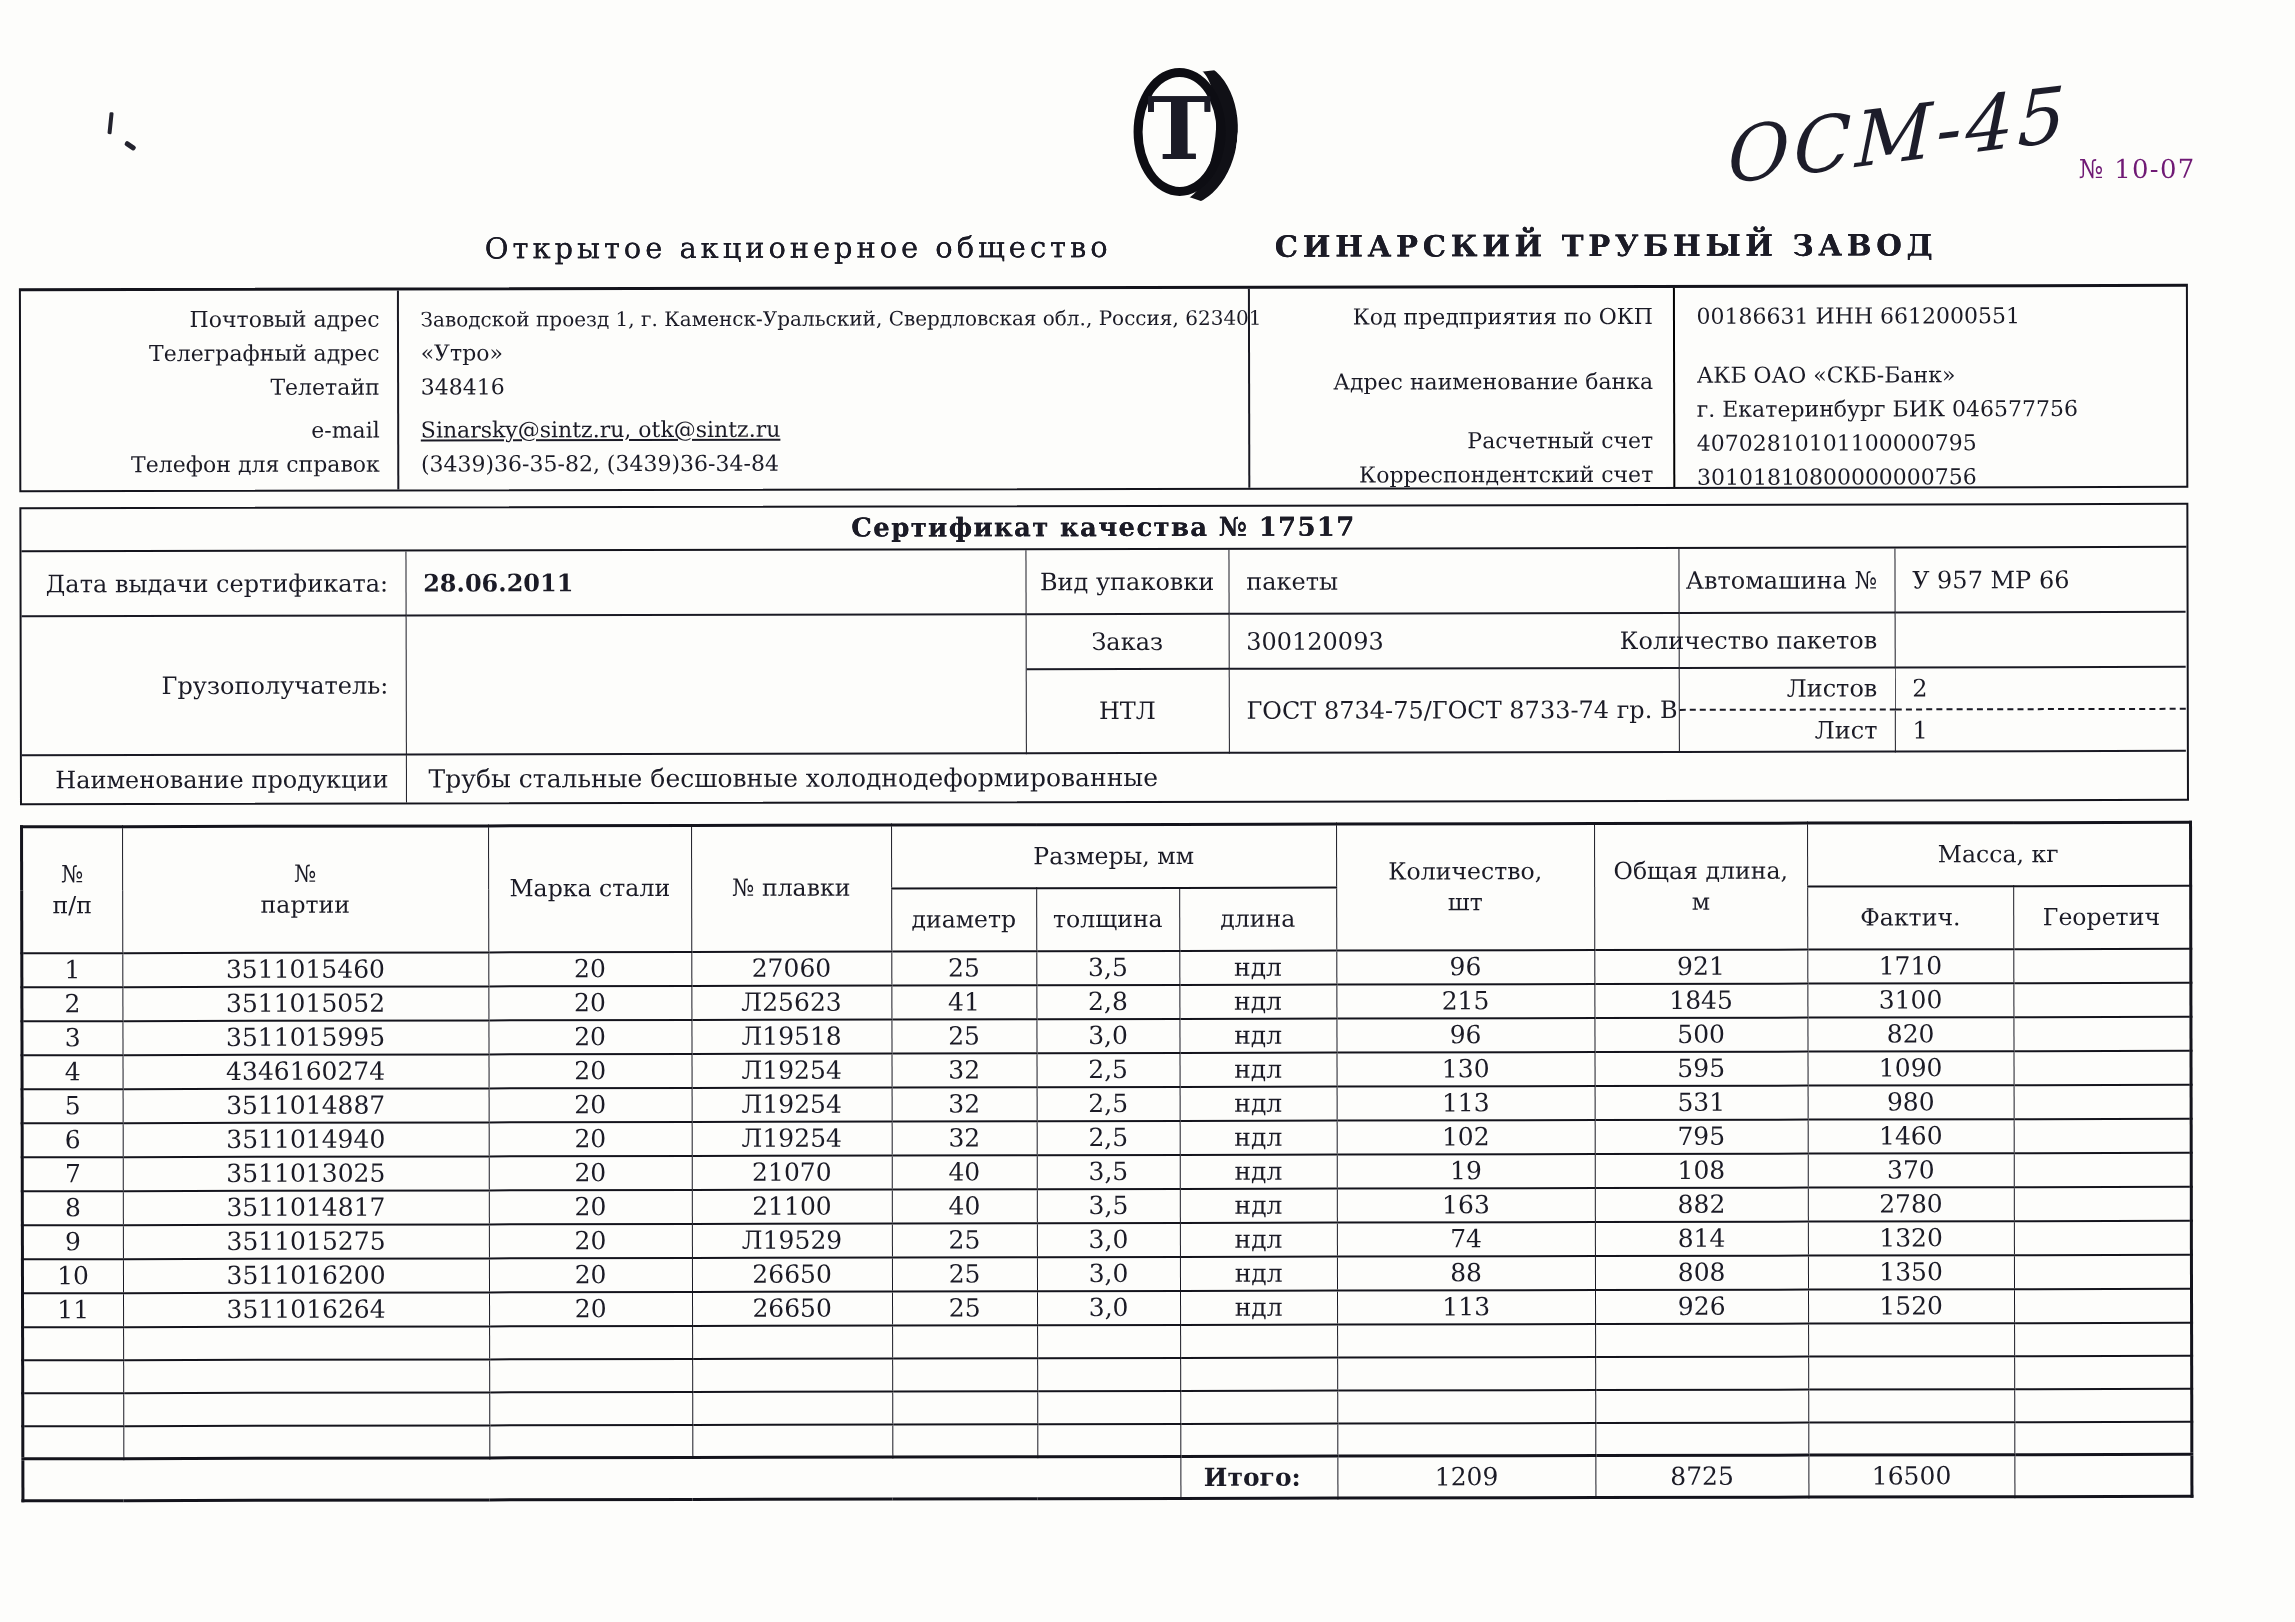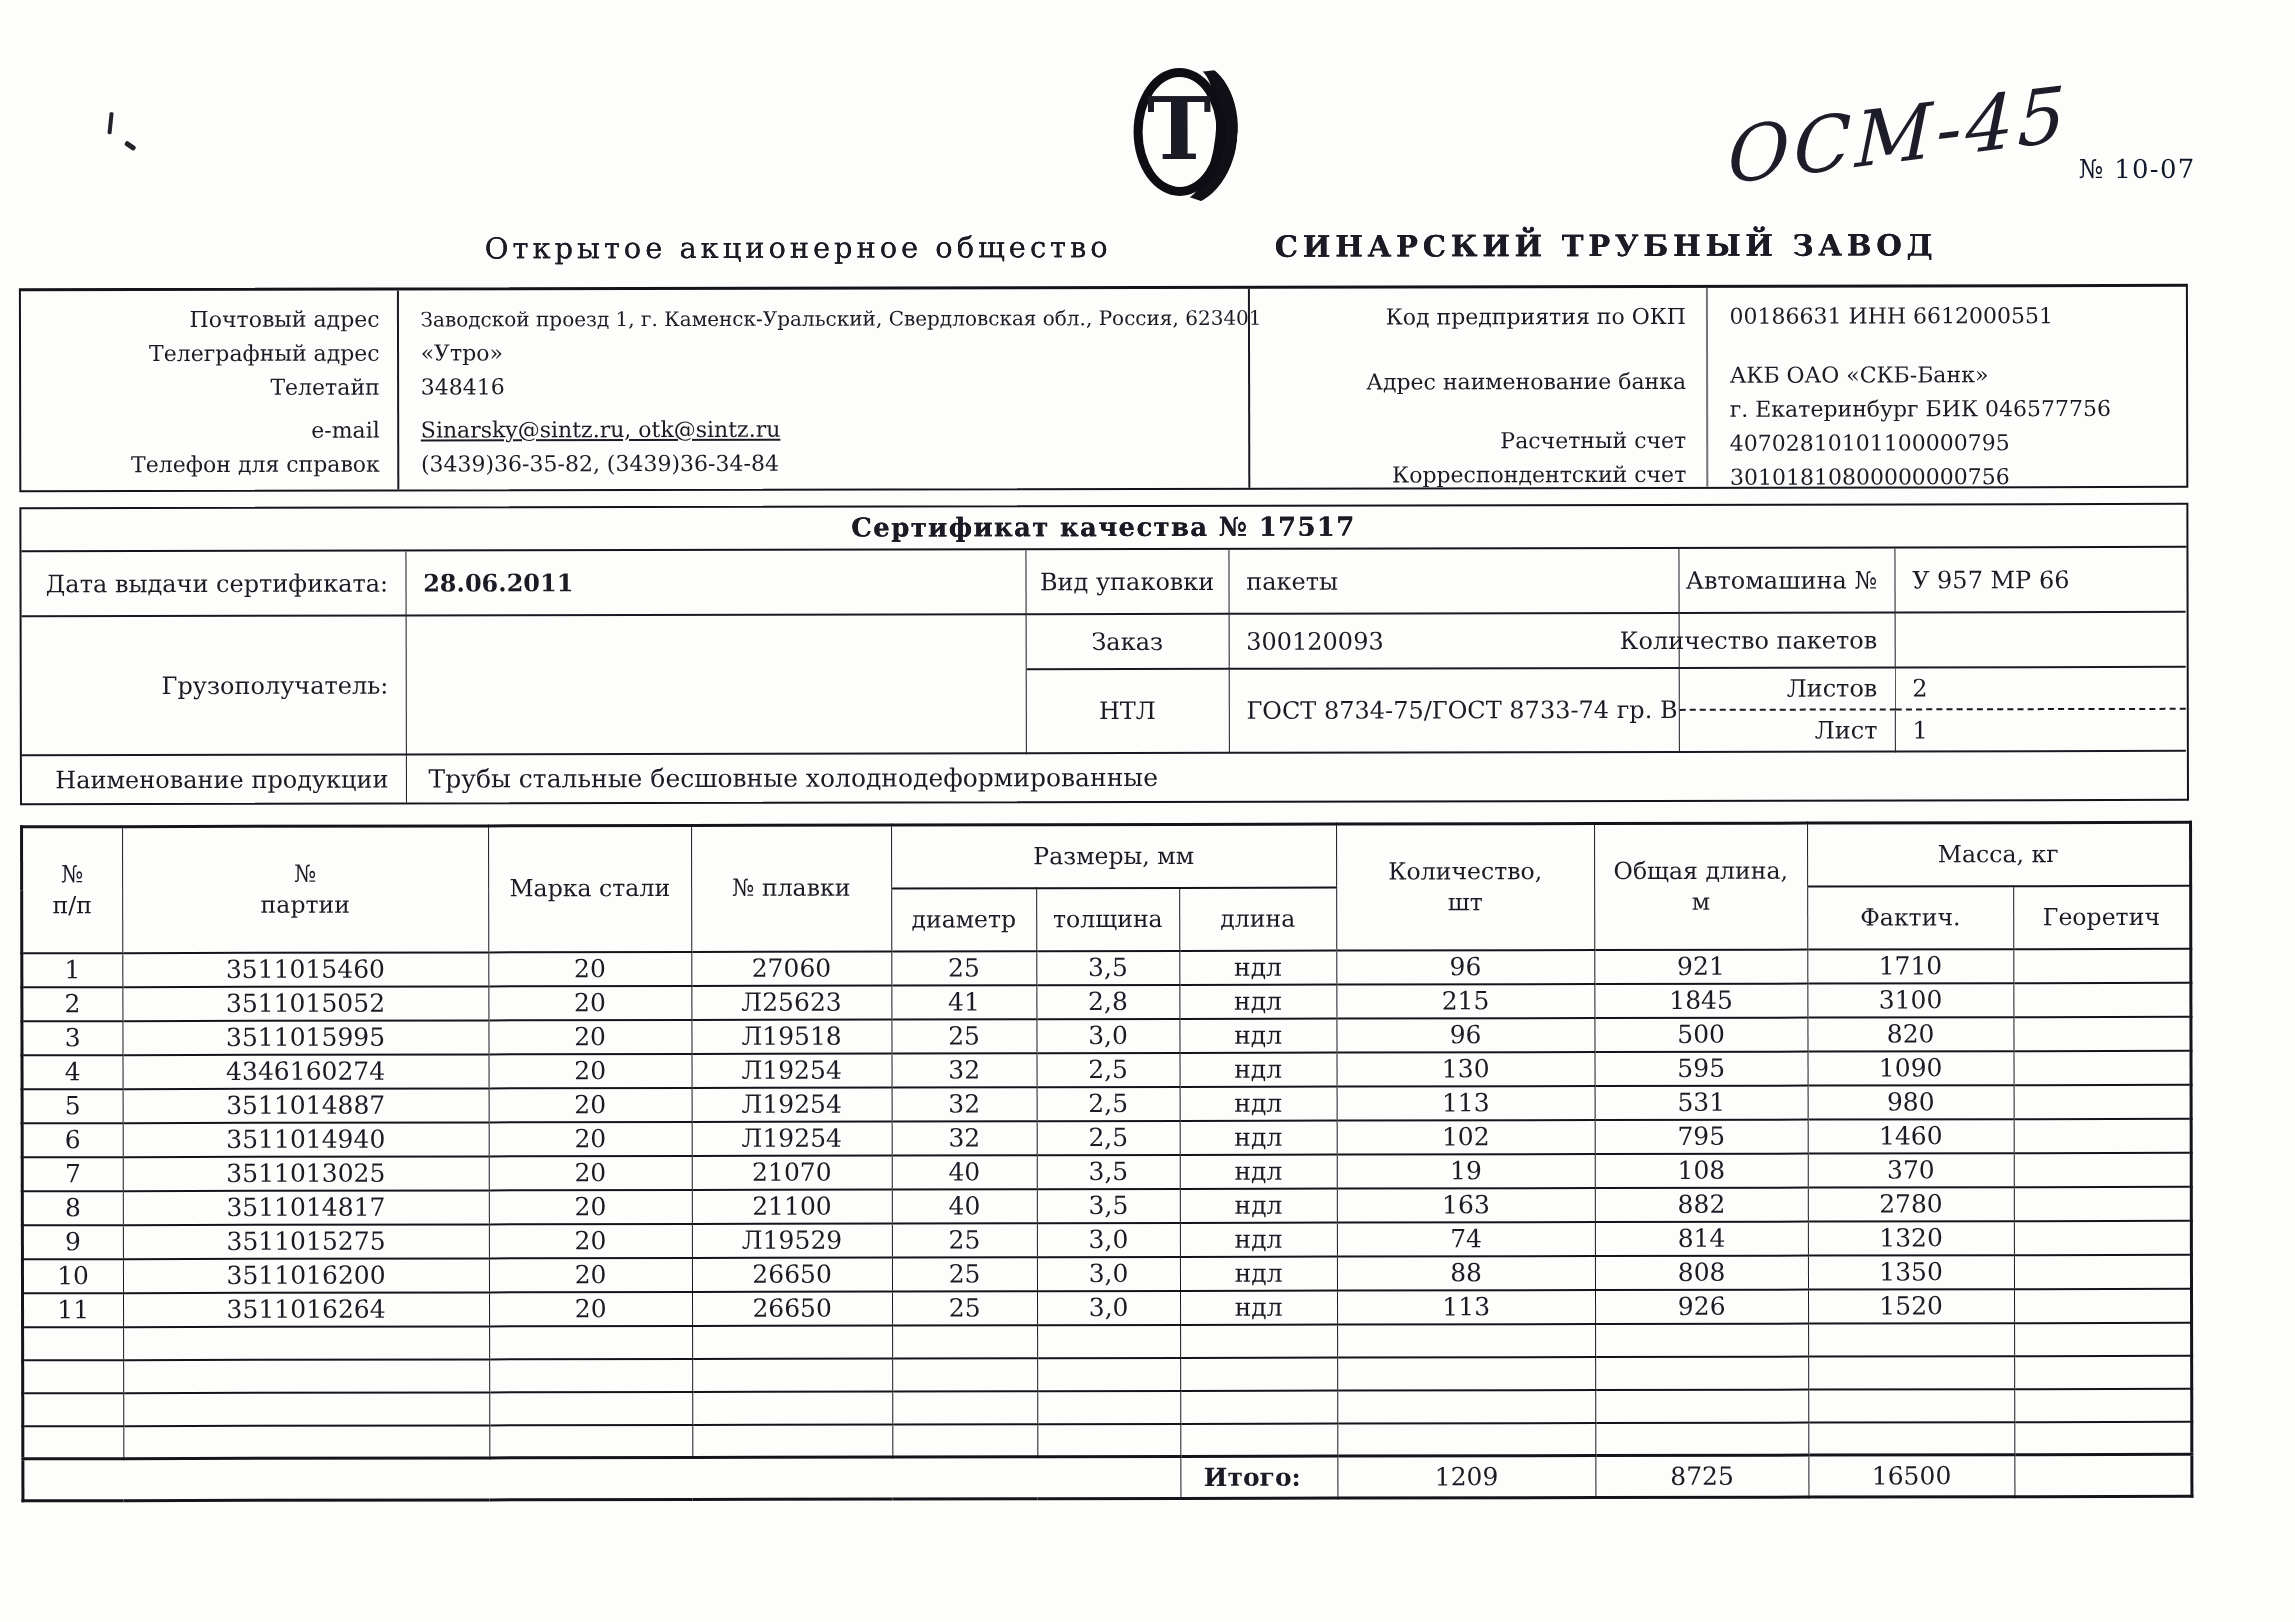--- a/index.html
+++ b/index.html
@@ -15,31 +15,31 @@
   .artifact{position:absolute; left:110px; top:110px; width:3.9px; height:22px; background:#23232e; transform:rotate(6deg); border-radius:1.3px;}
   .artifact:after{content:""; position:absolute; left:18.3px; top:29px; width:11.8px; height:4.6px; background:#23232e; transform:rotate(28deg); border-radius:2px;}
 
   
   .logo{position:absolute; left:1131px; top:64px; width:113px; height:144px;}
   .logo .ring{position:absolute; left:3.9px; top:3.9px; width:92px; height:128px; border:9.8px solid #0d0d13; border-radius:50%; box-sizing:border-box;}
   .logo .crescent{position:absolute; left:5.2px; top:-2.6px; width:103px; height:145px; border:5.2px solid transparent; border-right:22px solid #101016; border-radius:50%; box-sizing:border-box; transform:rotate(6deg);}
   .logo .letter{position:absolute; left:0; top:15.7px; width:99px; text-align:center; font-size:86px; font-weight:bold; line-height:98px;}
 
   .stamp{position:absolute; left:1728px; top:92px; font-size:76px; font-style:italic; letter-spacing:3.9px; transform:rotate(-7deg) skewX(-8deg); color:#1d1d2a; white-space:nowrap;}
-  .corner-note{position:absolute; left:2080px; top:156px; font-size:26px; color:#0f172a; letter-spacing:1.3px; white-space:nowrap;}
+  .corner-note{position:absolute; left:2080px; top:156px; font-size:26px; color:#701a75; letter-spacing:1.3px; white-space:nowrap;}
 
   .org-type{position:absolute; left:486px; top:230px; font-size:29px; letter-spacing:3.9px; white-space:nowrap;}
   .org-name{position:absolute; left:1276px; top:229px; font-size:29.4px; font-weight:bold; letter-spacing:4.6px; white-space:nowrap;}
 
   
   .contacts{position:absolute; left:19.6px; top:286px; width:2169px; height:204px; border-top:3.3px solid #14141c; border-bottom:2.6px solid #14141c; border-left:2px solid #14141c; border-right:2px solid #14141c; box-sizing:border-box; display:flex;}
   .contacts .col{box-sizing:border-box; padding-top:11.8px; font-size:22px;}
   .c-llab{width:378px; border-right:2px solid #1a1a24; text-align:right; padding-right:17px;}
   .c-lval{width:851px; border-right:2px solid #1a1a24; padding-left:22px;}
-  .c-rlab{width:425px; border-right:2px solid #737373; text-align:right; padding-right:19.6px;margin-left:33px;}
+  .c-rlab{width:425px; border-right:2px solid #000000; text-align:right; padding-right:19.6px;}
   .c-rval{flex:1; padding-left:22px;}
   .ln{height:34px; line-height:34px; white-space:nowrap;}
   .mt14{margin-top:9.2px;} .mt47{margin-top:31px;} .mt38{margin-top:25px;}
   .addr{font-size:20px;}
   .u{text-decoration:underline;}
 
   
   .cert{position:absolute; left:19.6px; top:505px; width:2169px; border:2.6px solid #14141c; box-sizing:border-box;}
   .cert-title{height:41px; line-height:41px; text-align:center; font-size:26px; font-weight:600; border-bottom:2.6px solid #14141c; letter-spacing:1.3px;}
   .cgrid{display:grid; grid-template-columns:385px 620px 203px 450px 216px 290px; grid-template-rows:65px 55px 42px 42px;}

